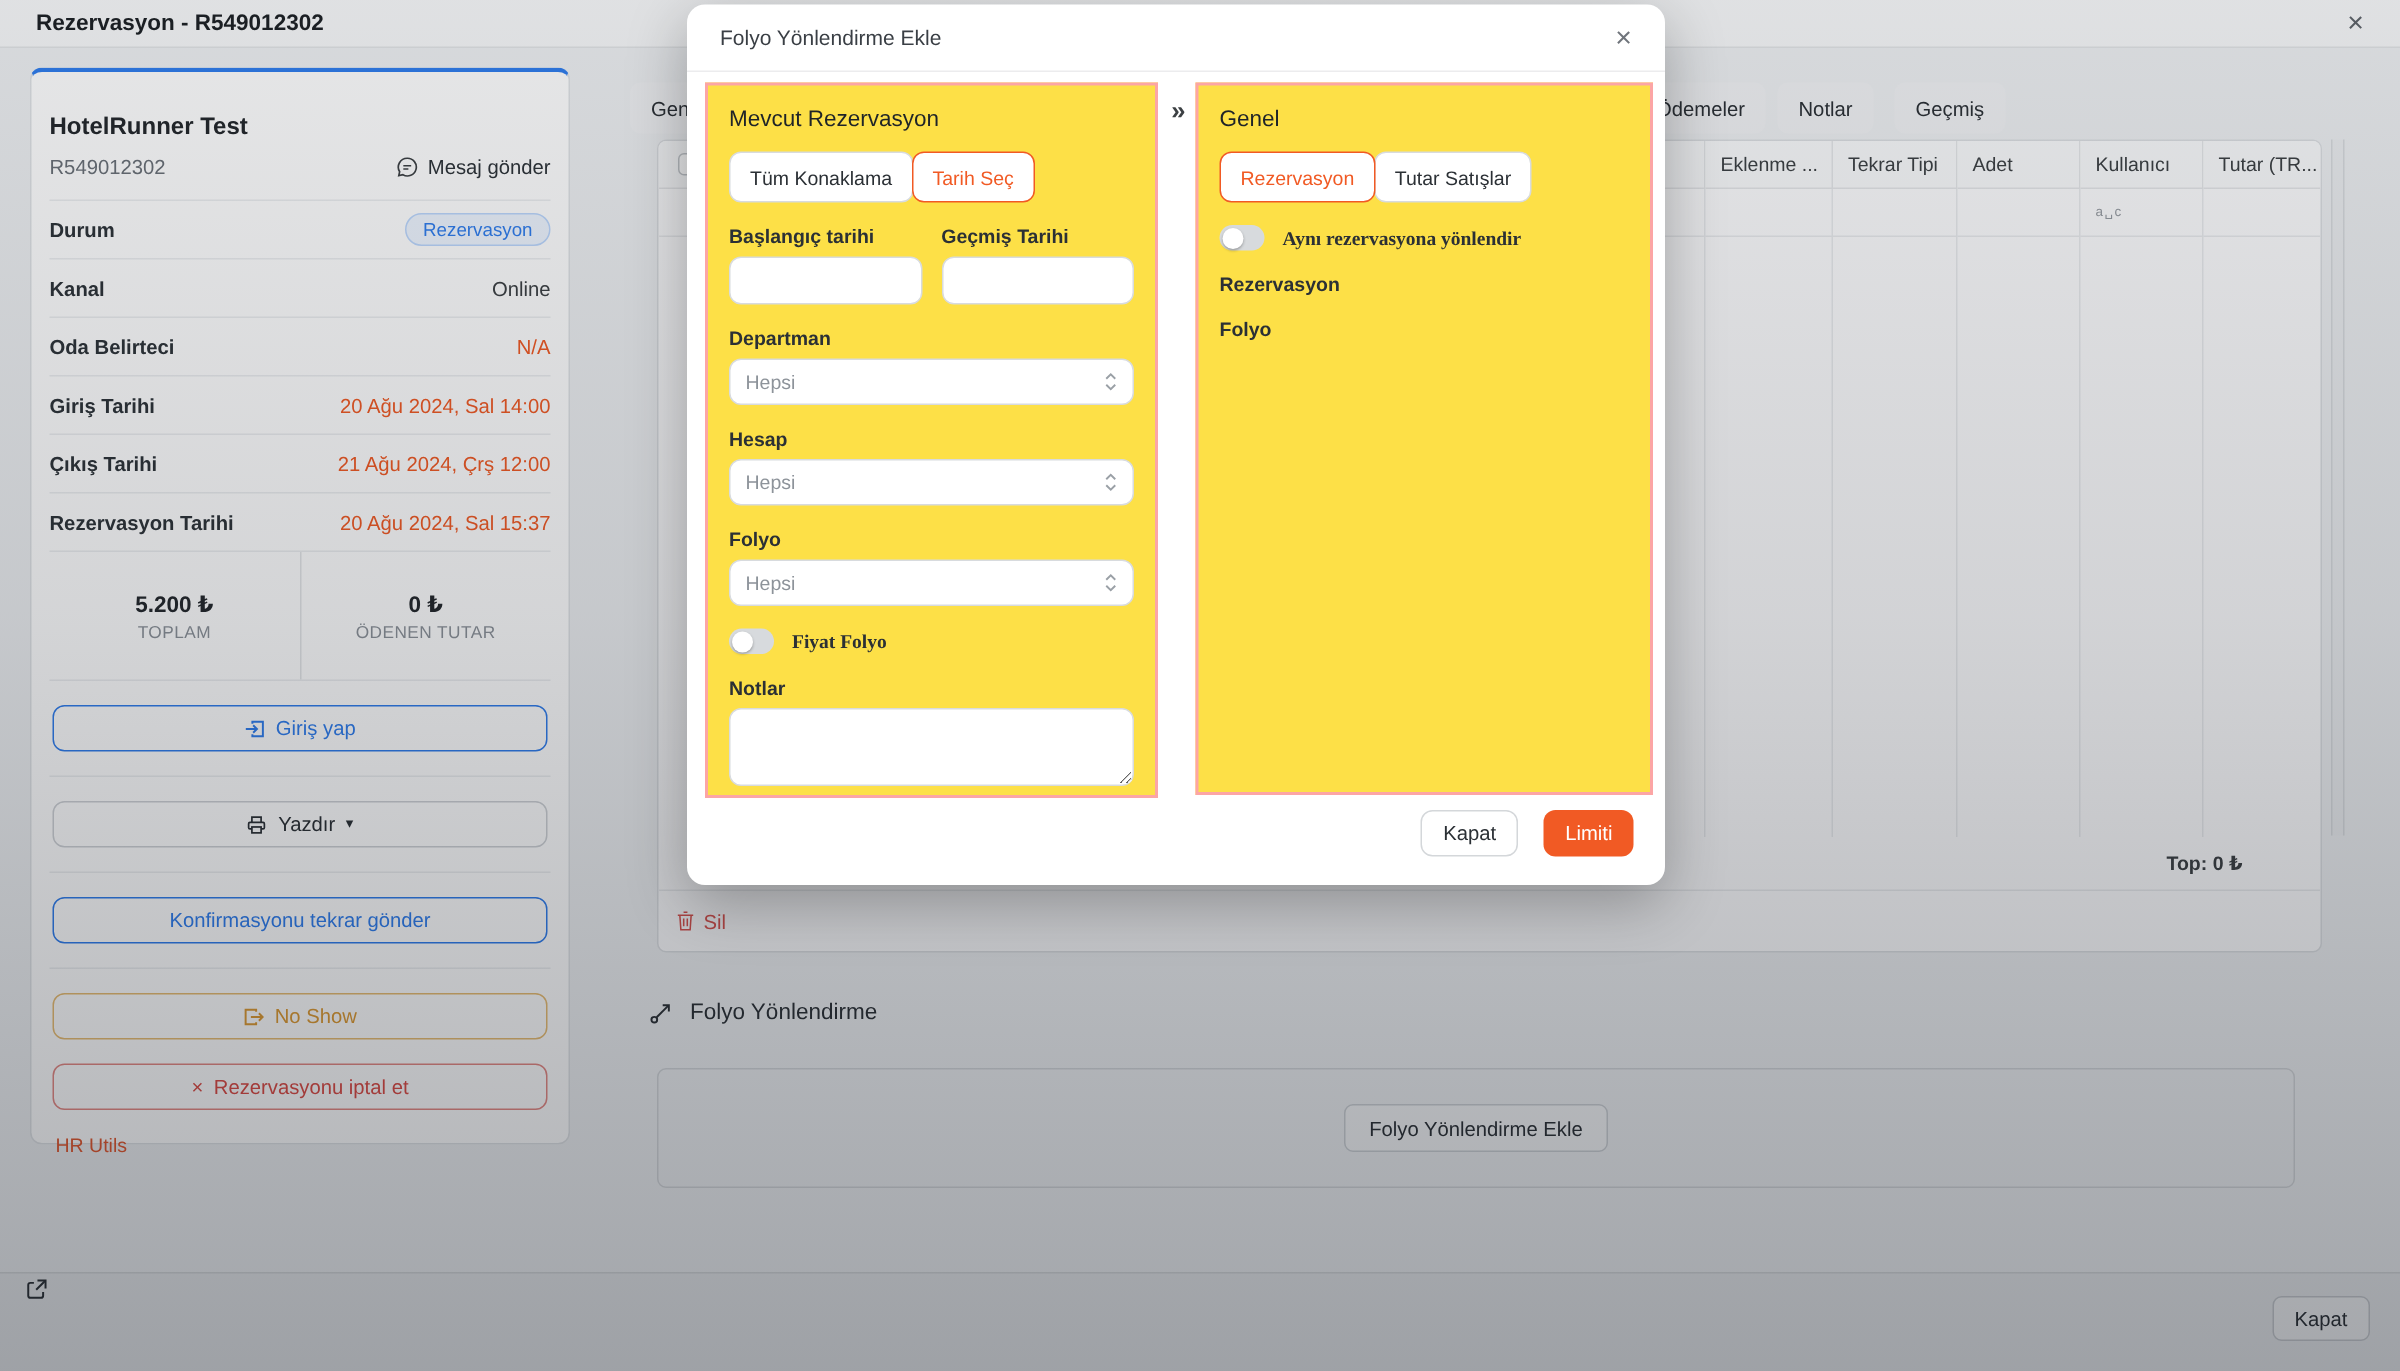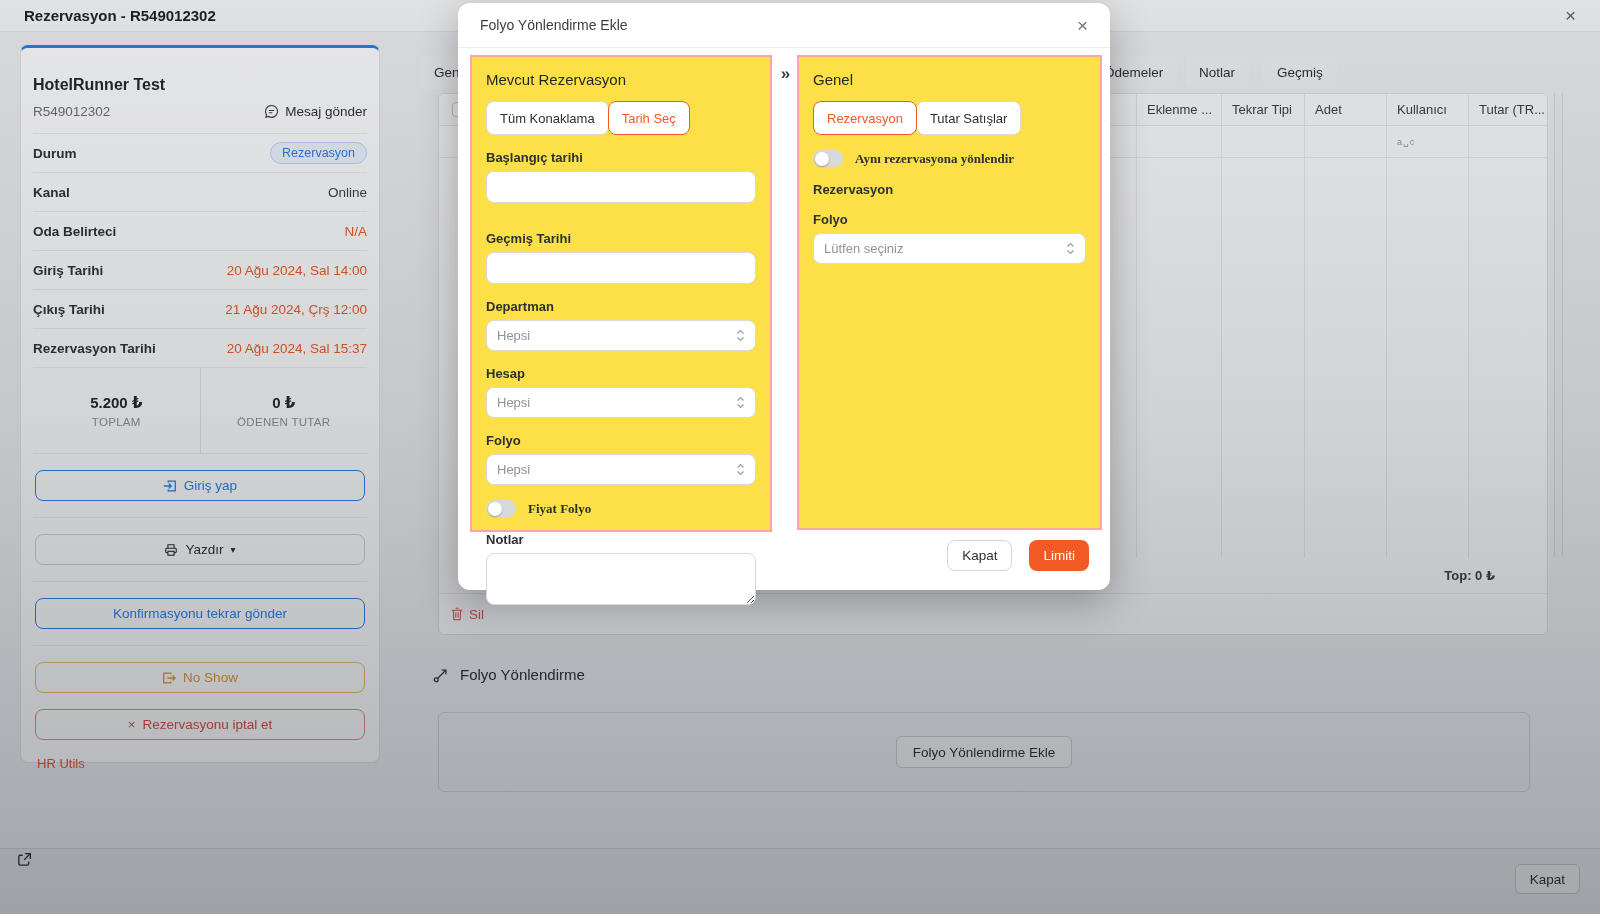--- a/index.html
+++ b/index.html
@@ -117,21 +117,21 @@
   .panel.target { left:339px; top:52px; width:305px; height:475px; }
   .panel-arrow { position:absolute; left:316px; top:61px; width:23px; text-align:center;
                  font-size:17px; font-weight:700; color:#3c4043; }
   .panel-title { font-size:15px; color:#1f2428; margin:2px 0 13px; }
   .seg { display:flex; }
   .seg-btn { height:30px; padding:16px 13px; display:flex; align-items:center; background:#fff;
              border:1px solid #d8dbde; border-radius:8px; font-size:13px; color:#2b3035; }
   .seg-btn + .seg-btn { margin-left:-1px; }
   .seg-btn.active { border-color:#f15a24; color:#f15a24; position:relative; z-index:2; }
   .fgroup-label { font-size:13px; font-weight:700; color:#2b3035; margin:15px 0 6px; }
-  .row2 { display:flex; gap:13px;flex-direction:column; }
+  .row2 { display:flex; gap:13px; }
   .row2 > div { flex:1; }
   .tinput { width:100%; height:32px; border:1px solid #d8dbde; border-radius:8px;
             background:#fff; outline:none; font-size:13px; padding:0 8px; }
   .fselect { height:31px; border:1px solid #d8dbde; border-radius:8px; background:#fff;
              display:flex; align-items:center; justify-content:space-between;
              padding:0 10px; font-size:13px; color:#8d939a; }
   .toggle-row { display:flex; align-items:center; gap:12px; margin-top:15px;font-family:Liberation Serif, serif; }
   .toggle { width:30px; height:17px; background:#d7dadd; border-radius:9px; position:relative; flex:none; }
   .toggle::after { content:""; position:absolute; left:1.5px; top:1.5px; width:14px; height:14px;
                    background:#fff; border-radius:50%; box-shadow:0 1px 2px rgba(0,0,0,0.3); }
@@ -368,26 +368,19 @@
     <div class="seg">
       <div class="seg-btn active clickable">Rezervasyon</div>
       <div class="seg-btn clickable">Tutar Satışlar</div>
     </div>
     <div class="toggle-row">
       <span class="toggle clickable"></span>
       <span class="toggle-label">Aynı rezervasyona yönlendir</span>
     </div>
     <div class="fgroup-label">Rezervasyon</div>
     <div class="fgroup-label">Folyo</div>
-    <div class="fselect clickable">
-      <span>Lütfen seçiniz</span>
-      <svg width="9" height="13" viewBox="0 0 9 13">
-          <path d="M1.5 4.5 4.5 1.6 7.5 4.5" stroke="#9aa0a6" fill="none" stroke-width="1.3"></path>
-          <path d="M1.5 8.5 4.5 11.4 7.5 8.5" stroke="#9aa0a6" fill="none" stroke-width="1.3"></path>
-        </svg>
-    </div>
   </div>
 
   <div class="modal-footer">
     <div class="btn-kapat clickable">Kapat</div>
     <div class="btn-kaydet clickable">Limiti</div>
   </div>
 </div>
 
 </body></html>

